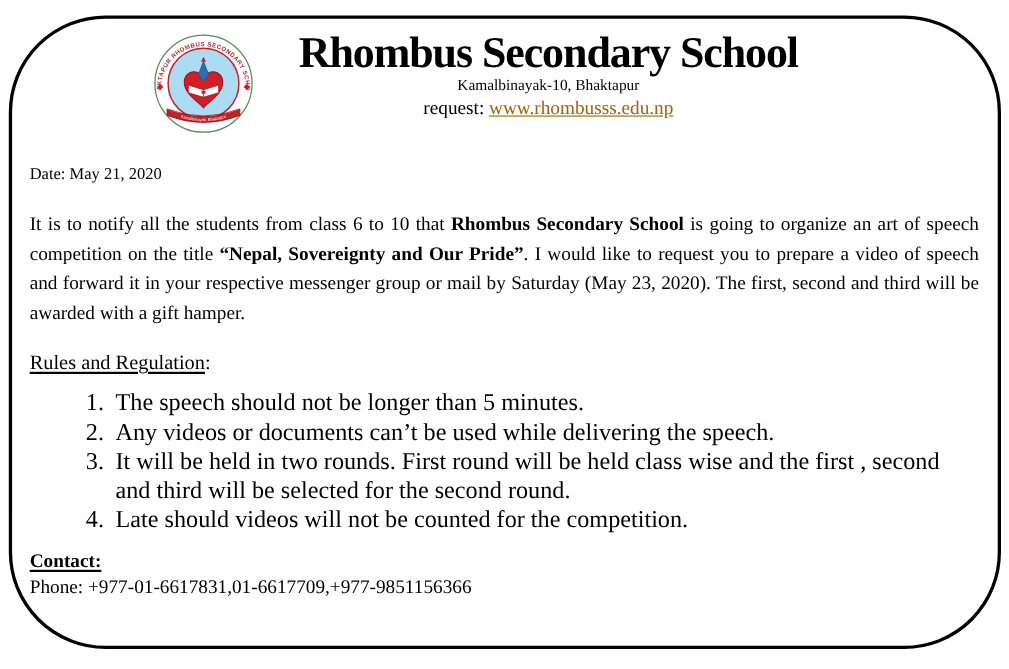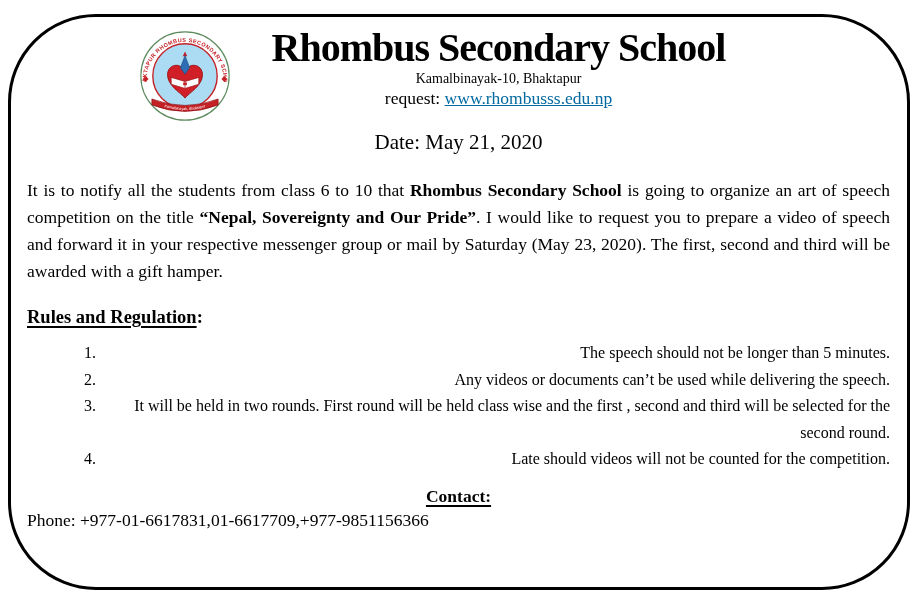--- a/index.html
+++ b/index.html
@@ -34,51 +34,49 @@
   .school-name {
     font-size: 40px;
     font-weight: bold;
     letter-spacing: -1px;
     line-height: 1.0;
   }
   .school-address { font-size: 14px; margin-top: 3px; }
   .website-line { font-size: 17.5px; margin-top: 1px; }
   .website-line a { text-decoration: underline; cursor: pointer; }
   
-  .date-line { text-align: center; font-size: 21px; margin-top: 8px; }
+  .date-line { text-align: left; font-size: 15px; margin-top: 29px; }
   .salutation { font-size: 17.5px; margin-top: 7px; }
   .body-para {
     font-size: 17.5px;
     line-height: 27px;
     text-align: justify;
     margin-top: 22px;
   }
   .section-heading {
     font-size: 18.5px;
-    font-weight: bold;
+    font-weight: normal;
     margin-top: 22px;
   }
   .u {
     text-decoration: underline;
     text-decoration-thickness: 2px;
     text-underline-offset: 3px;
   }
   ol.rules-list {
     margin-top: 12px;
     padding-left: 73px;
-    font-size: 16px;
+    font-size: 22px;
     line-height: 26.5px;
-    text-align: right;
   }
   ol.rules-list li { padding-left: 5px; }
   .contact-heading {
     font-size: 17.5px;
     font-weight: bold;
     margin-top: 13px;
-    text-align: center;
   }
   .contact-line { font-size: 17.5px; line-height: 22px; }
   .contact-line.first { margin-top: 2px; }
   b { font-weight: bold; }
 </style>
 </head>
 <body>
 
 <div class="frame"></div>
 
@@ -108,21 +106,21 @@
         <text fill="#ffffff" font-family="'Liberation Sans',sans-serif" font-size="8">
           <textPath href="#arcBanner" xlink:href="#arcBanner" startOffset="50%" text-anchor="middle">Kamalbinayak, Bhaktapur</textPath>
         </text>
       </svg>
     </div>
     <div class="header-text">
       <div class="school-name">Rhombus Secondary School</div>
       <div class="school-address">Kamalbinayak-10, Bhaktapur</div>
       <div class="website-line">
         <span>request:</span>
-        <a style="color:#0369a1">www.rhombusss.edu.np</a>
+        <a style="color:#a16207">www.rhombusss.edu.np</a>
       </div>
     </div>
   </div>
 
   <div class="date-line">Date: May 21, 2020</div>
 
 
   <p class="body-para">
     <span>It is to notify all the students from class 6 to 10 that </span><b>Rhombus Secondary School</b><span> is going to organize an art of speech competition on the title </span><b>“Nepal, Sovereignty and Our Pride”</b><span>. I would like to request you to prepare a video of speech and forward it in your respective messenger group or mail by Saturday (May 23, 2020). The first, second and third will be awarded with a gift hamper.</span>
   </p>

